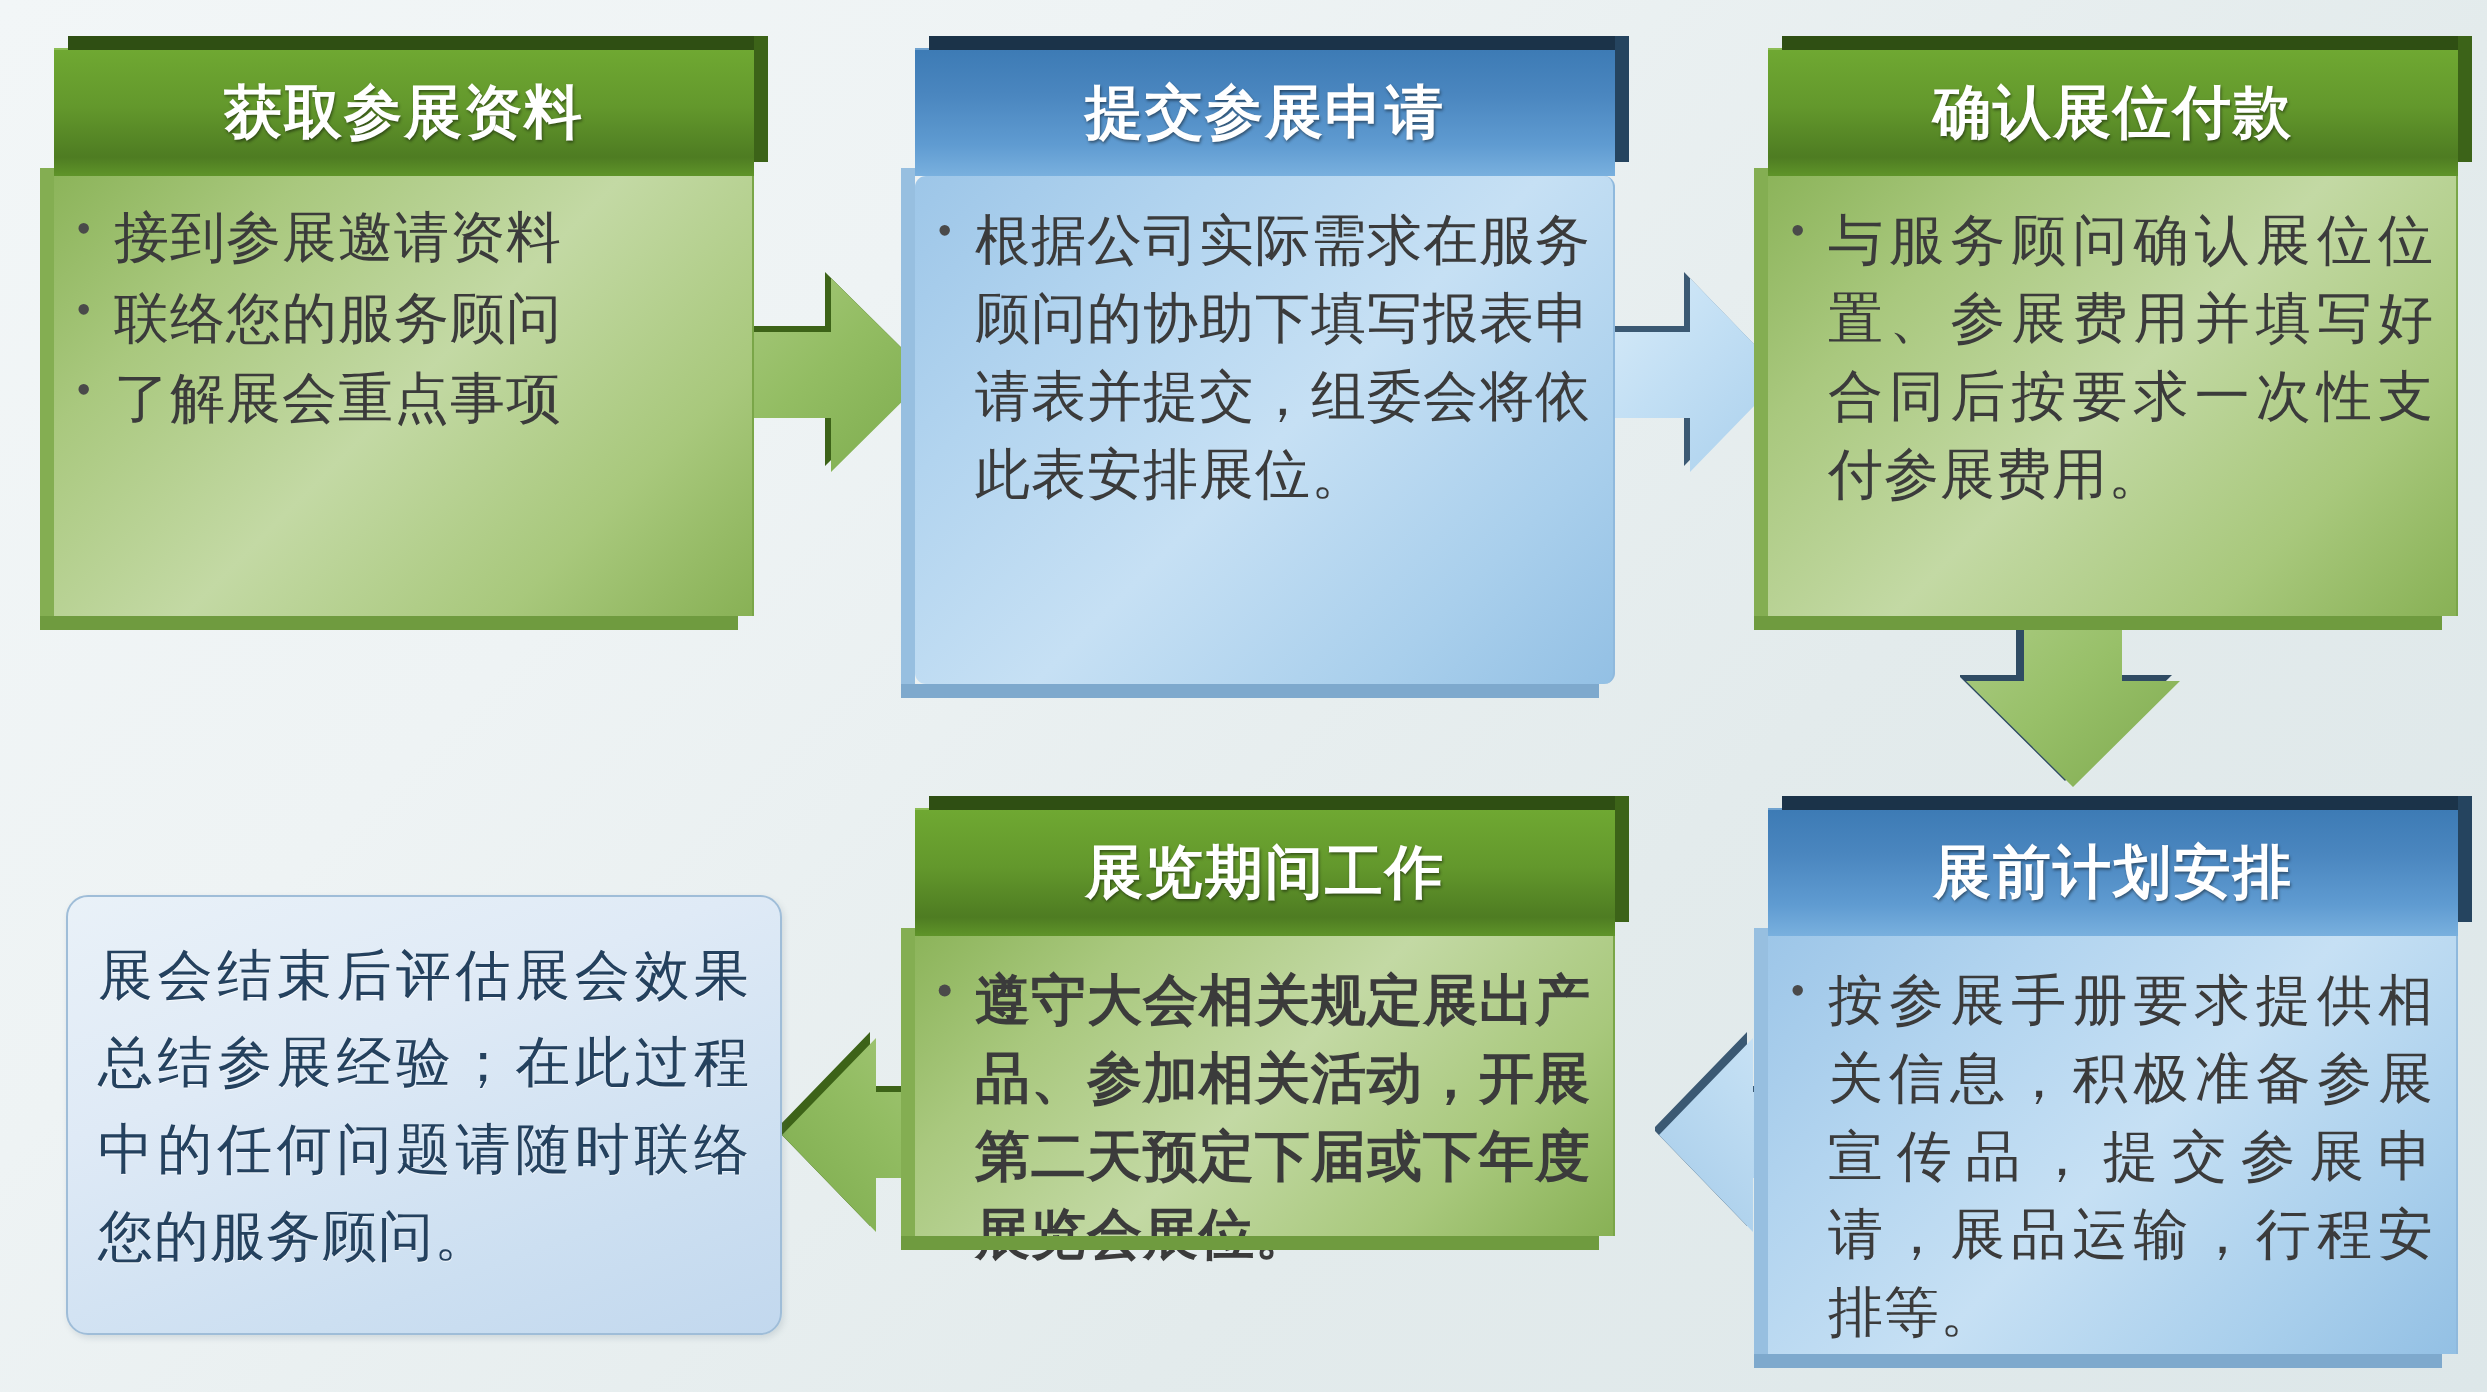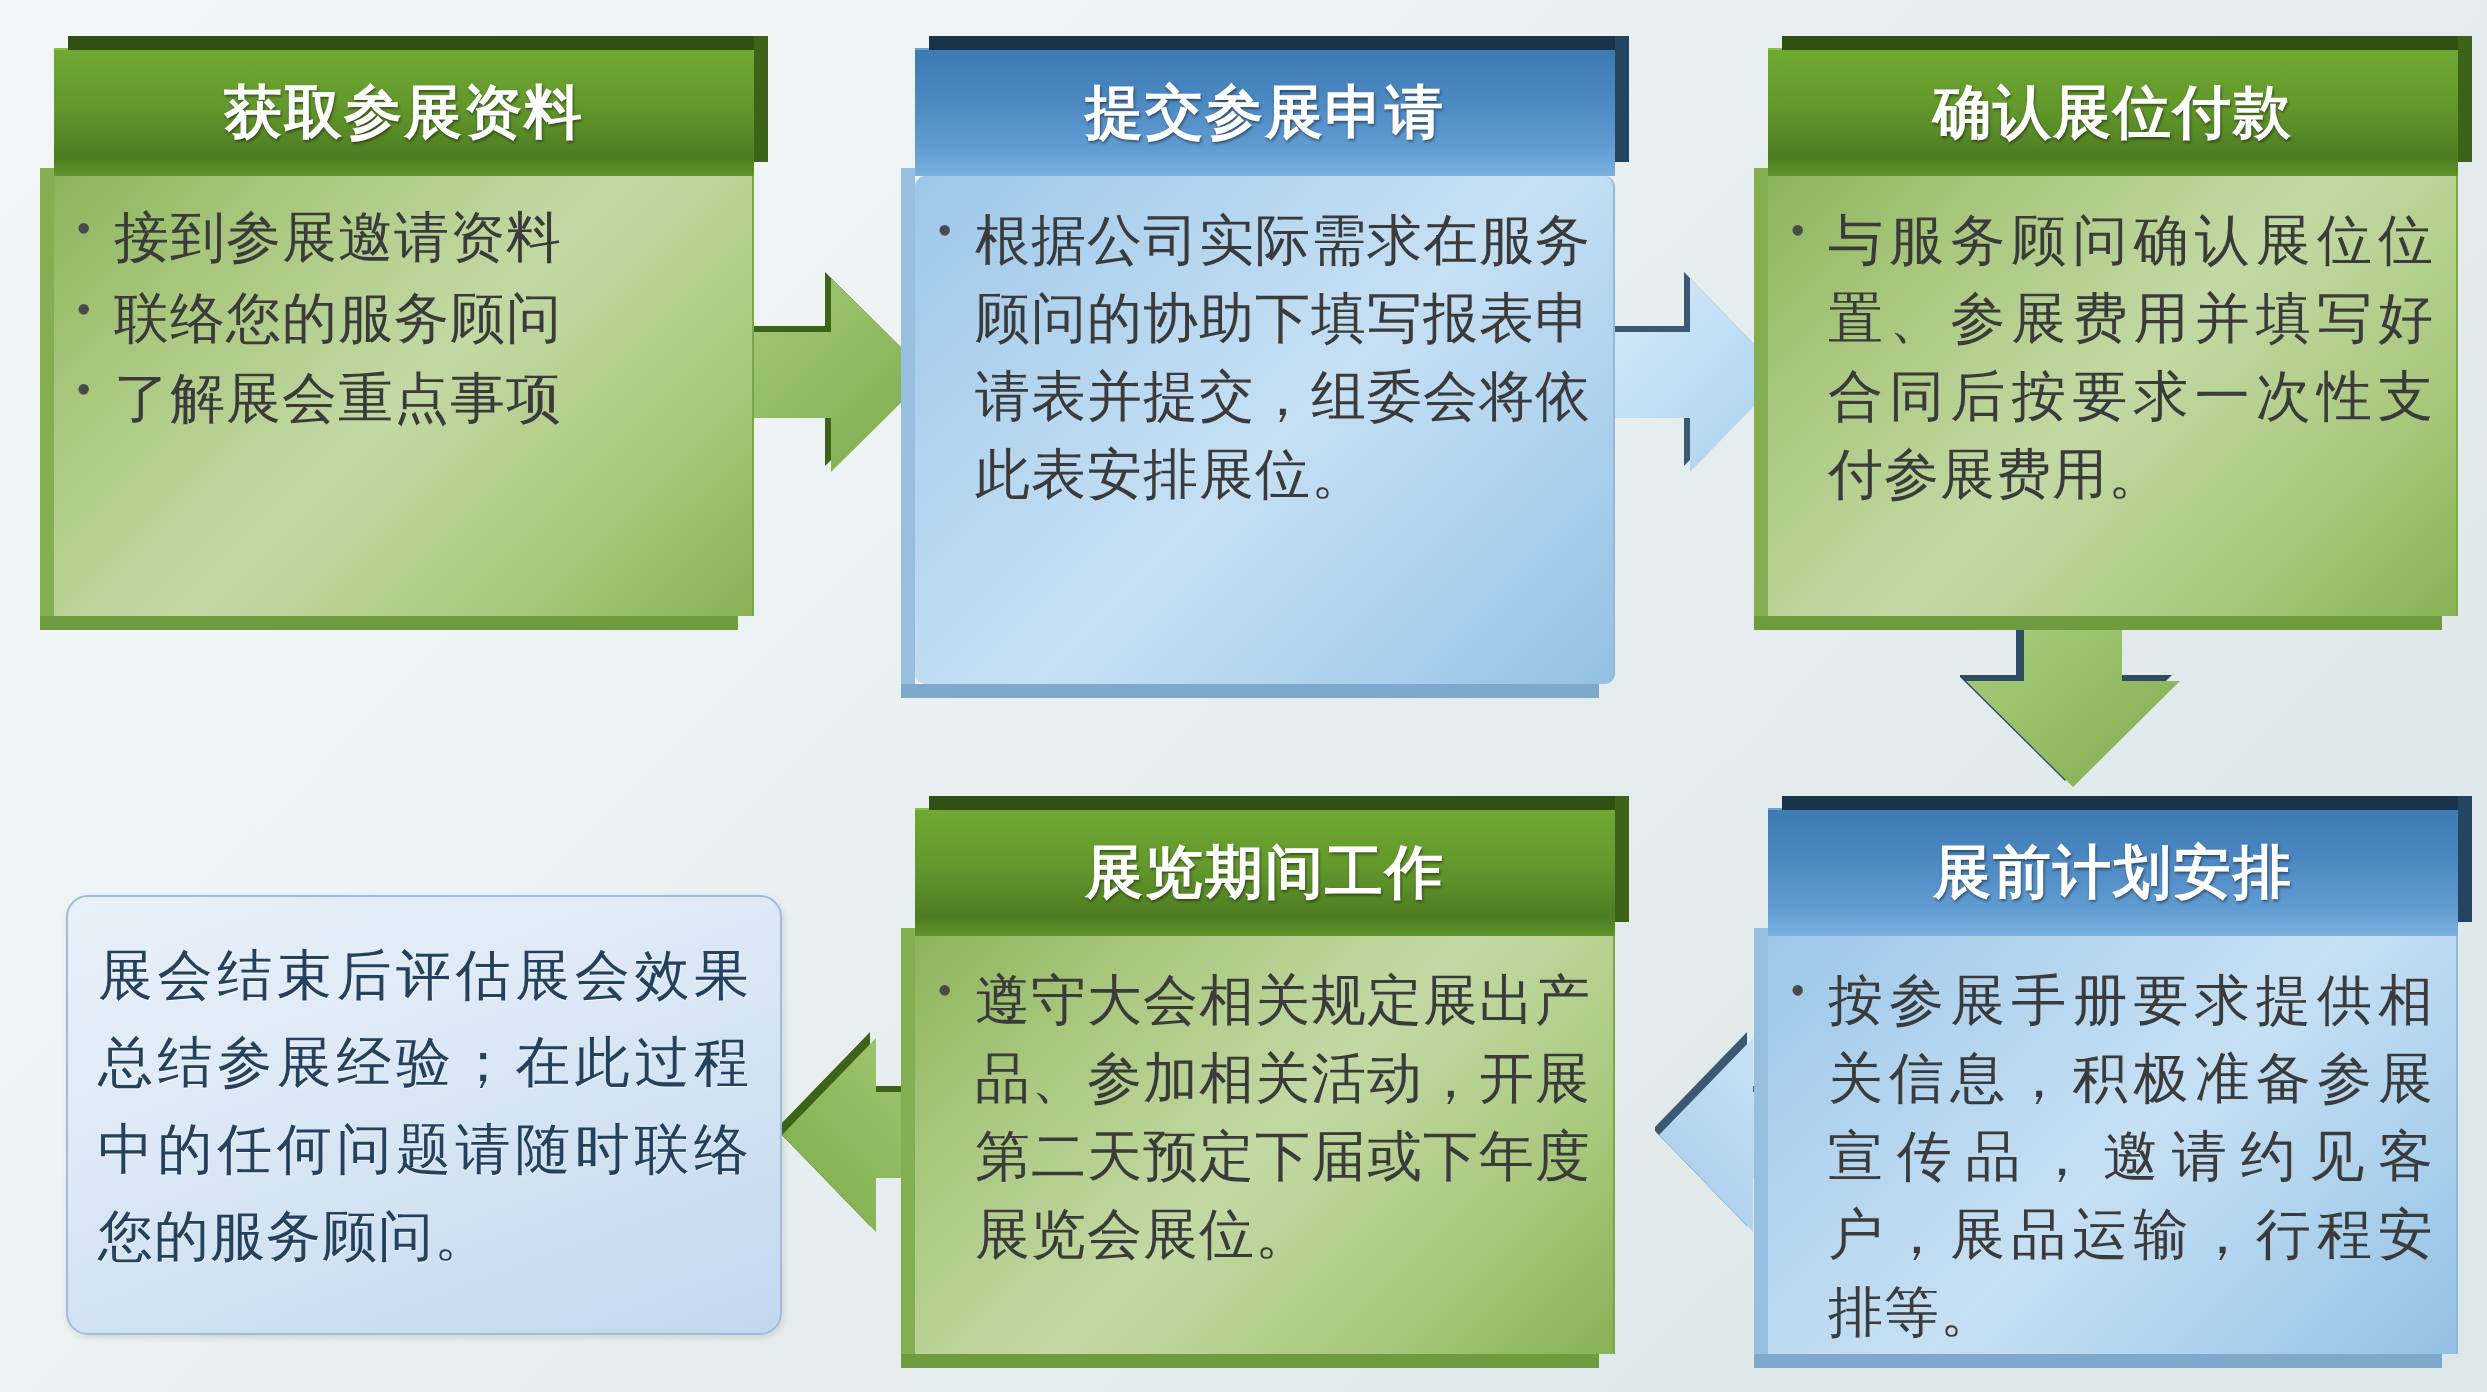--- a/index.html
+++ b/index.html
@@ -250,21 +250,21 @@
       </defs>
       <polygon points="194,62 98,62 98,8 4,105 98,202 98,148 194,148" fill="#3d6318" transform="translate(-6,-6)"></polygon>
       <polygon points="194,62 98,62 98,8 4,105 98,202 98,148 194,148" fill="url(#gA5)"></polygon>
     </svg>
   </div>
 
   <div class="node" style="left:915px; top:808px; width:700px;">
     <div class="hdr hdr-green">
       <span>展览期间工作</span>
     </div>
-    <div class="body body-green" style="height:418px;">
+    <div class="body body-green" style="height:300px;font-weight:bold;">
       <ul class="bl">
         <li>遵守大会相关规定展出产品、参加相关活动，开展第二天预定下届或下年度展览会展位。</li>
       </ul>
     </div>
   </div>
 
   <div class="arrow" style="left:1655px; top:1030px; width:200px; height:210px;">
     <svg width="200" height="210" viewBox="0 0 200 210">
       <defs>
         <linearGradient id="gA4" x1="1" y1="0" x2="0" y2="1">
@@ -277,18 +277,18 @@
       <polygon points="194,62 98,62 98,8 4,105 98,202 98,148 194,148" fill="url(#gA4)"></polygon>
     </svg>
   </div>
 
   <div class="node" style="left:1768px; top:808px; width:690px;">
     <div class="hdr hdr-blue">
       <span>展前计划安排</span>
     </div>
     <div class="body body-blue" style="height:418px;">
       <ul class="bl">
-        <li>按参展手册要求提供相关信息，积极准备参展宣传品，邀请约见客户，展品运输，行程安排等。</li>
+        <li>按参展手册要求提供相关信息，积极准备参展宣传品，提交参展申请，展品运输，行程安排等。</li>
       </ul>
     </div>
   </div>
 
 </div>
 
 </body></html>

